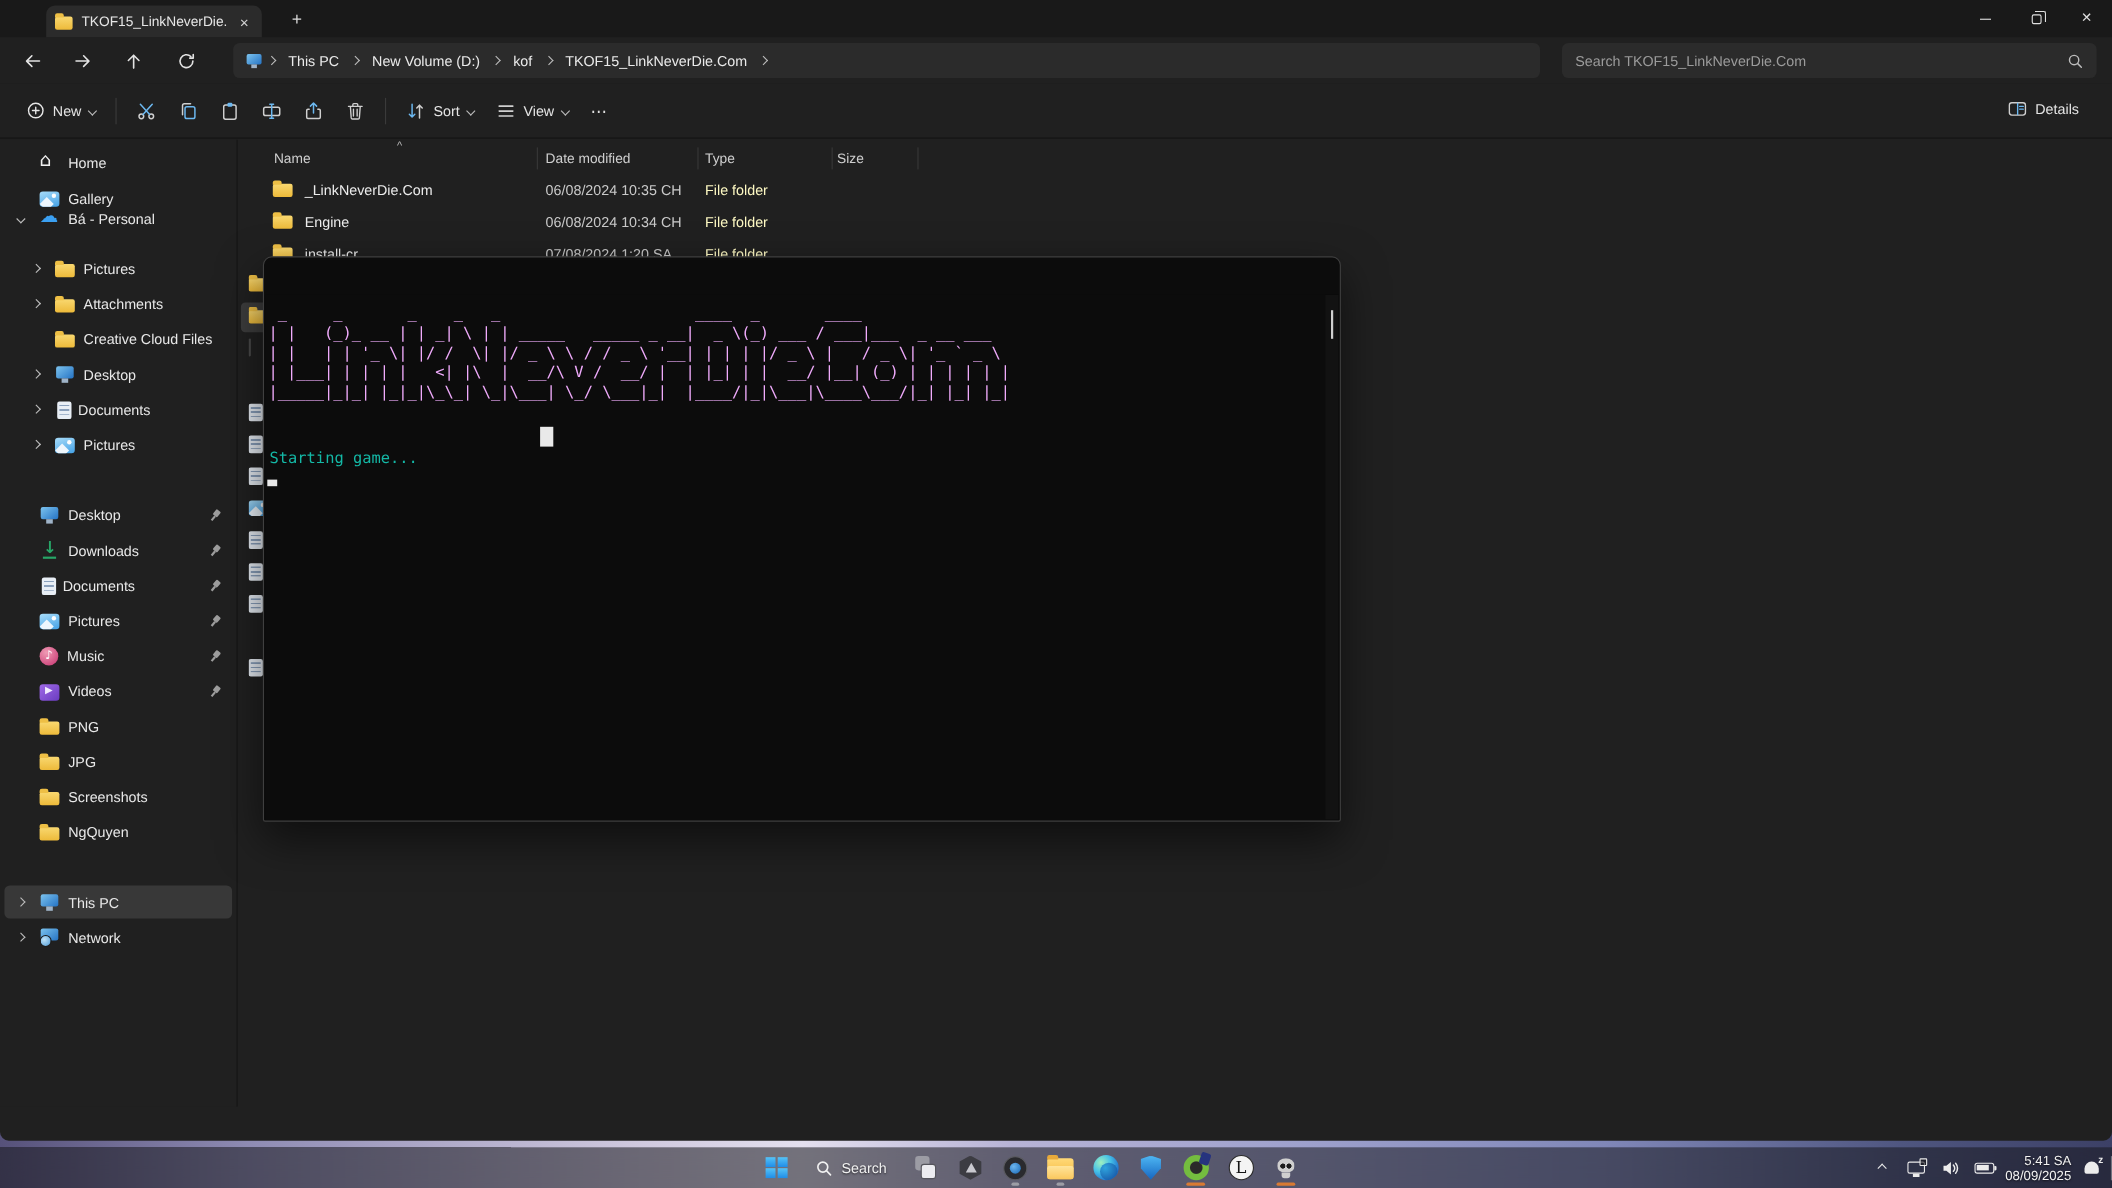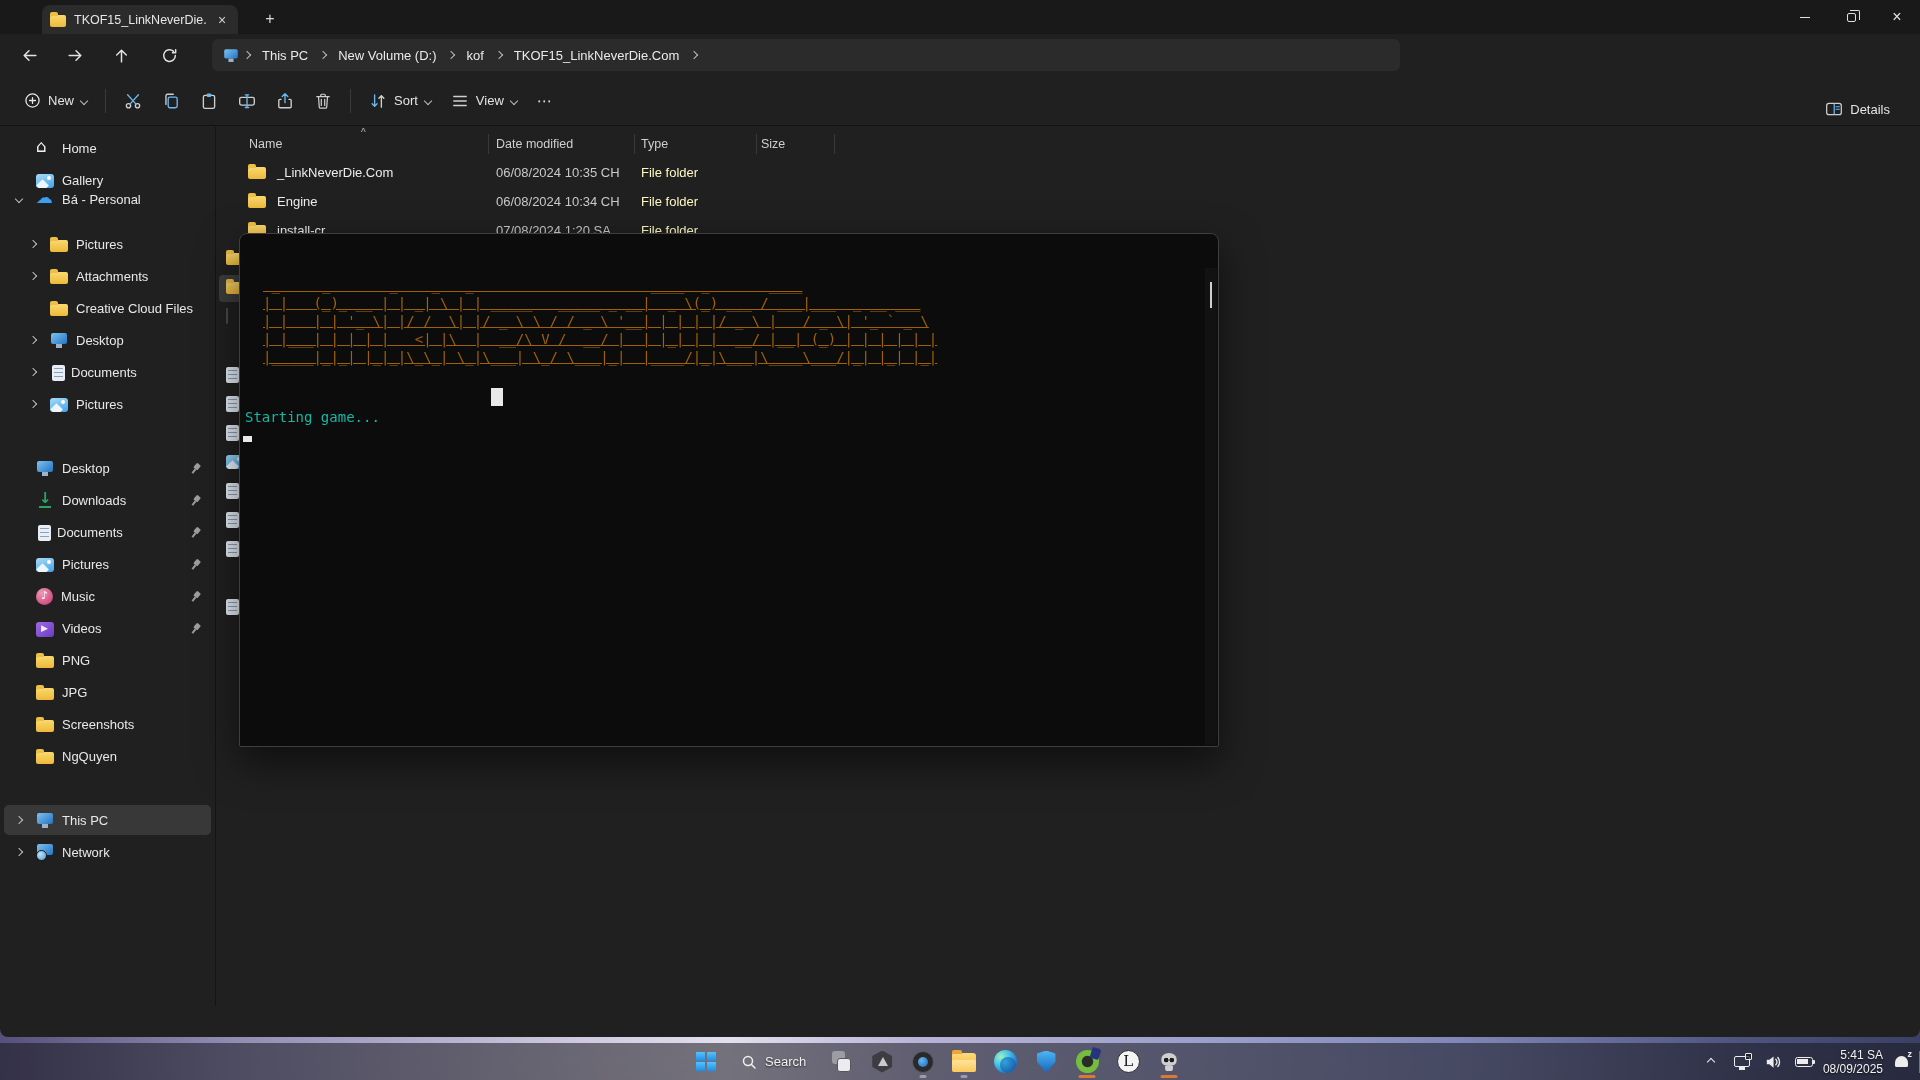--- a/index.html
+++ b/index.html
@@ -44,21 +44,21 @@
   .searchbox { position:absolute; left:1420px; top:5px; width:486px; height:32px; background:#2b2b2b;
                border-radius:6px; display:flex; align-items:center; padding:0 12px; }
   .searchbox input { flex:1; background:transparent; border:none; outline:none; color:#a8a8a8;
                      font-size:13px; font-family:inherit; }
   .searchbox input::placeholder { color:#9b9b9b; }
   
   .toolbar { position:absolute; left:0; top:76px; width:100%; height:50px; background:#202020;
              border-bottom:1px solid #131313; display:flex; align-items:center; }
   .tbtn { display:flex; align-items:center; gap:7px; padding:7px 10px; border-radius:5px; color:#e4e4e4; }
   .tsep { width:1px; height:24px; background:#3a3a3a; margin:0 8px; }
-  .details-btn { position:absolute; right:20px; top:17px;align-items:center; }
+  .details-btn { position:absolute; right:20px; top:7px;align-items:center; }
   .mini-ellipsis { letter-spacing:2px; font-size:15px; color:#e0e0e0; }
   
   .body { position:absolute; left:0; top:127px; width:100%; height:879px; }
   .sidebar { position:absolute; left:0; top:0; width:215px; height:100%; background:#202020; }
   .side-item { position:absolute; left:4px; width:207px; height:30px; display:flex; align-items:center;
                gap:8px; border-radius:5px; padding-left:12px; font-size:13px; color:#e8e8e8; }
   .side-item.sel { background:#383838; }
   .side-item .pin { margin-left:auto; margin-right:10px; }
   .chevslot { width:12px; flex:none; display:flex; }
   .pin { position:relative; width:11px; height:11px; transform:rotate(40deg); flex:none; }
@@ -132,22 +132,22 @@
   .con-title-label { font-size:12.5px; color:#efefef; }
   .con-caps { margin-left:auto; display:flex; }
   .skull { position:relative; width:16px; height:16px; flex:none; }
   .skull::before { content:""; position:absolute; left:2px; top:1px; width:12px; height:10px;
        background:radial-gradient(circle at 32% 55%, #1c1c1c 1.6px, transparent 2px),
                   radial-gradient(circle at 68% 55%, #1c1c1c 1.6px, transparent 2px), #cfcfcf;
        border-radius:50% 50% 42% 42%; }
   .skull::after { content:""; position:absolute; left:5px; top:11px; width:6px; height:4px; background:#cfcfcf;
        border-radius:0 0 2px 2px; }
   .con-body { position:absolute; left:1px; top:34px; right:1px; bottom:1px; background:#0c0c0c; overflow:hidden; }
-  .ascii { position:absolute; left:22px; top:8px; font:14px/18px "DejaVu Sans Mono", monospace;
-       color:#a16207; white-space:pre;text-decoration:underline; }
+  .ascii { position:absolute; left:3px; top:8px; font:14px/18px "DejaVu Sans Mono", monospace;
+       color:#f0abfc; white-space:pre; }
   .con-line { position:absolute; left:4px; top:140px; font:14px/18px "DejaVu Sans Mono", monospace; color:#14b8a6; }
   .block-cursor { position:absolute; left:250px; top:120px; width:12px; height:18px; background:#e9e9e9; }
   .dash-cursor { position:absolute; left:2px; top:168px; width:9px; height:6px; background:#e9e9e9; }
   .con-scroll { position:absolute; right:0; top:0; width:12px; height:100%; background:#121212; }
   .con-thumb { position:absolute; right:5px; top:14px; width:2.5px; height:26px; background:#cfcfcf; }
   
   .taskbar { position:absolute; left:0; top:1043px; width:1920px; height:37px;
        background:rgba(24,24,30,.55); backdrop-filter:blur(10px); }
   .tb-center { position:absolute; left:690px; top:0; height:37px; display:flex; align-items:center; gap:9px; }
   .tb-ic { position:relative; width:32px; height:32px; display:flex; align-items:center; justify-content:center;
@@ -258,20 +258,27 @@
         <span class="cv cv-r"></span>
         <span class="crumb">This PC</span>
         <span class="cv cv-r"></span>
         <span class="crumb">New Volume (D:)</span>
         <span class="cv cv-r"></span>
         <span class="crumb">kof</span>
         <span class="cv cv-r"></span>
         <span class="crumb">TKOF15_LinkNeverDie.Com</span>
         <span class="cv cv-r"></span>
       </div>
+      <div class="searchbox">
+        <input type="text" placeholder="Search TKOF15_LinkNeverDie.Com" style="">
+        <svg width="15" height="15" viewBox="0 0 16 16">
+            <circle cx="7" cy="7" r="4.5" fill="none" stroke="#bdbdbd" stroke-width="1.4"></circle>
+            <line x1="10.5" y1="10.5" x2="14" y2="14" stroke="#bdbdbd" stroke-width="1.4" stroke-linecap="round"></line>
+          </svg>
+      </div>
     </div>
 
     <div class="toolbar">
       <div class="tbtn" style="margin-left:14px">
         <svg width="17" height="17" viewBox="0 0 16 16">
             <circle cx="8" cy="8" r="6.2" fill="none" stroke="#e6e6e6" stroke-width="1.2"></circle>
             <path d="M8 5.2 V10.8 M5.2 8 H10.8" stroke="#e6e6e6" stroke-width="1.2" stroke-linecap="round"></path>
           </svg>
         <span class="lbl">New</span>
         <span class="cv cv-d"></span>

